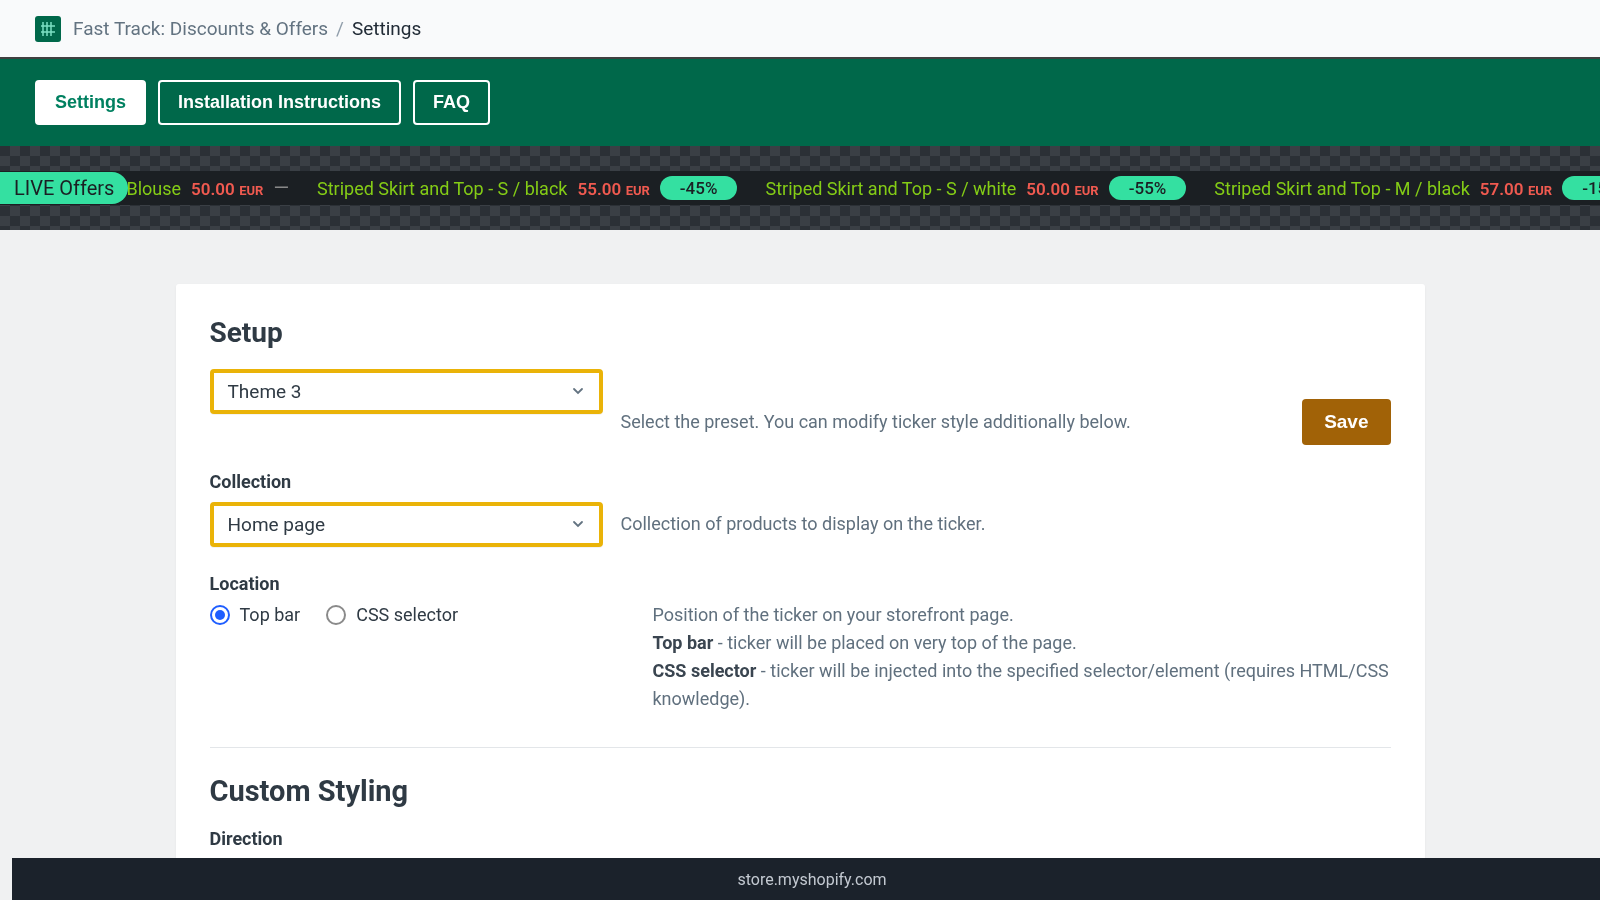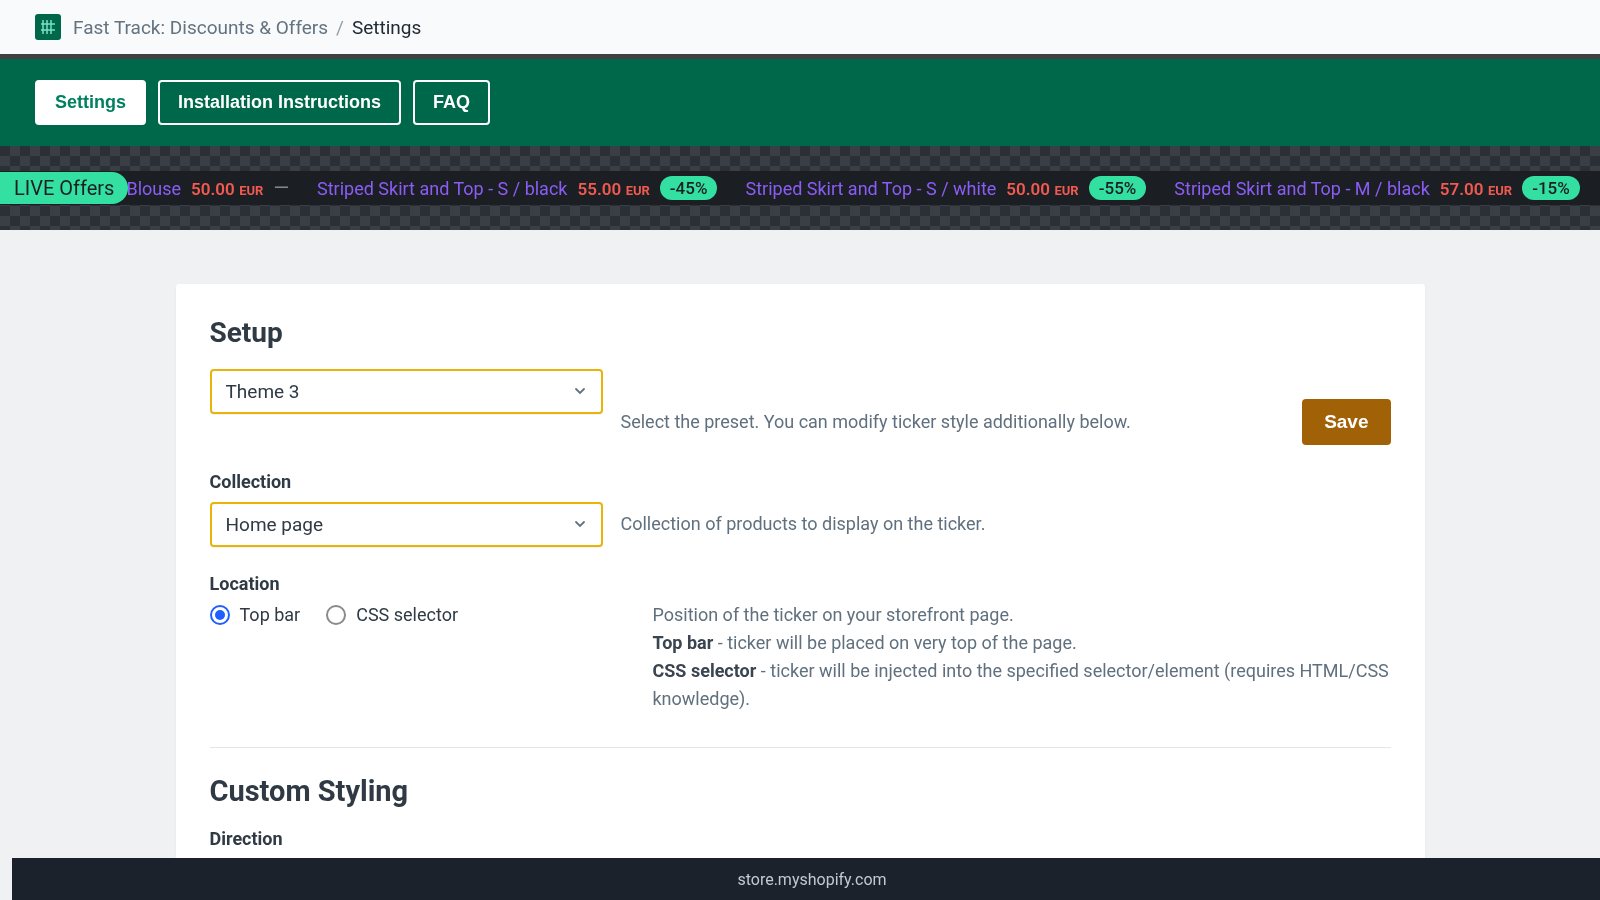--- a/index.html
+++ b/index.html
@@ -9,21 +9,21 @@
       color: #212b36;
       width: 1600px;
       height: 900px;
       overflow: hidden;
     }
 
     
     .top-header {
       height: 59px;
       background: #f9fafb;
-      border-bottom: 5px solid #404040;
+      border-bottom: 2px solid #404040;
       display: flex;
       align-items: center;
       padding: 0 35px;
       gap: 12px;
     }
     .app-icon {
       width: 26px;
       height: 26px;
       background: #00684a;
       display: flex;
@@ -111,27 +111,27 @@
       align-items: center;
       gap: 28px;
       margin-left: -2px;
     }
     .ticker-item {
       display: flex;
       align-items: center;
       gap: 10px;
       white-space: nowrap;
     }
-    .ticker-name { color: #8b5cf6; }
+    .ticker-name { color: #84cc16; }
     .ticker-price { color: #f05a50; font-weight: 600; font-size: 17px;}
     .ticker-cur { color: #f05a50; font-weight: 700; font-size: 13px; }
     .ticker-disc {
       background: #34e0a1;
       color: #1b1f23;
-      padding: 2px 10px;
+      padding: 2px 20px;
       border-radius: 14px;
       font-size: 17px;
       font-weight: 500;
     }
     .ticker-sep { color: #888; font-size: 20px; }
 
     
     .content-area {
       padding: 54px 0 0 0;
       display: flex;
@@ -161,21 +161,21 @@
     .field-label {
       font-size: 18px;
       font-weight: 700;
       color: #2f3a44;
       margin-bottom: 10px;
       display: block;
     }
     .select {
       width: 393px;
       height: 45px;
-      border: 2px solid #eab308;
+      border: 4px solid #eab308;
       border-radius: 4px;
       background: #fff;
       display: flex;
       align-items: center;
       justify-content: space-between;
       padding: 17px 14px;
       font-size: 19px;
       color: #2f3a44;
       cursor: pointer;
       box-shadow: 0 1px 0 rgba(22,29,37,.05);

